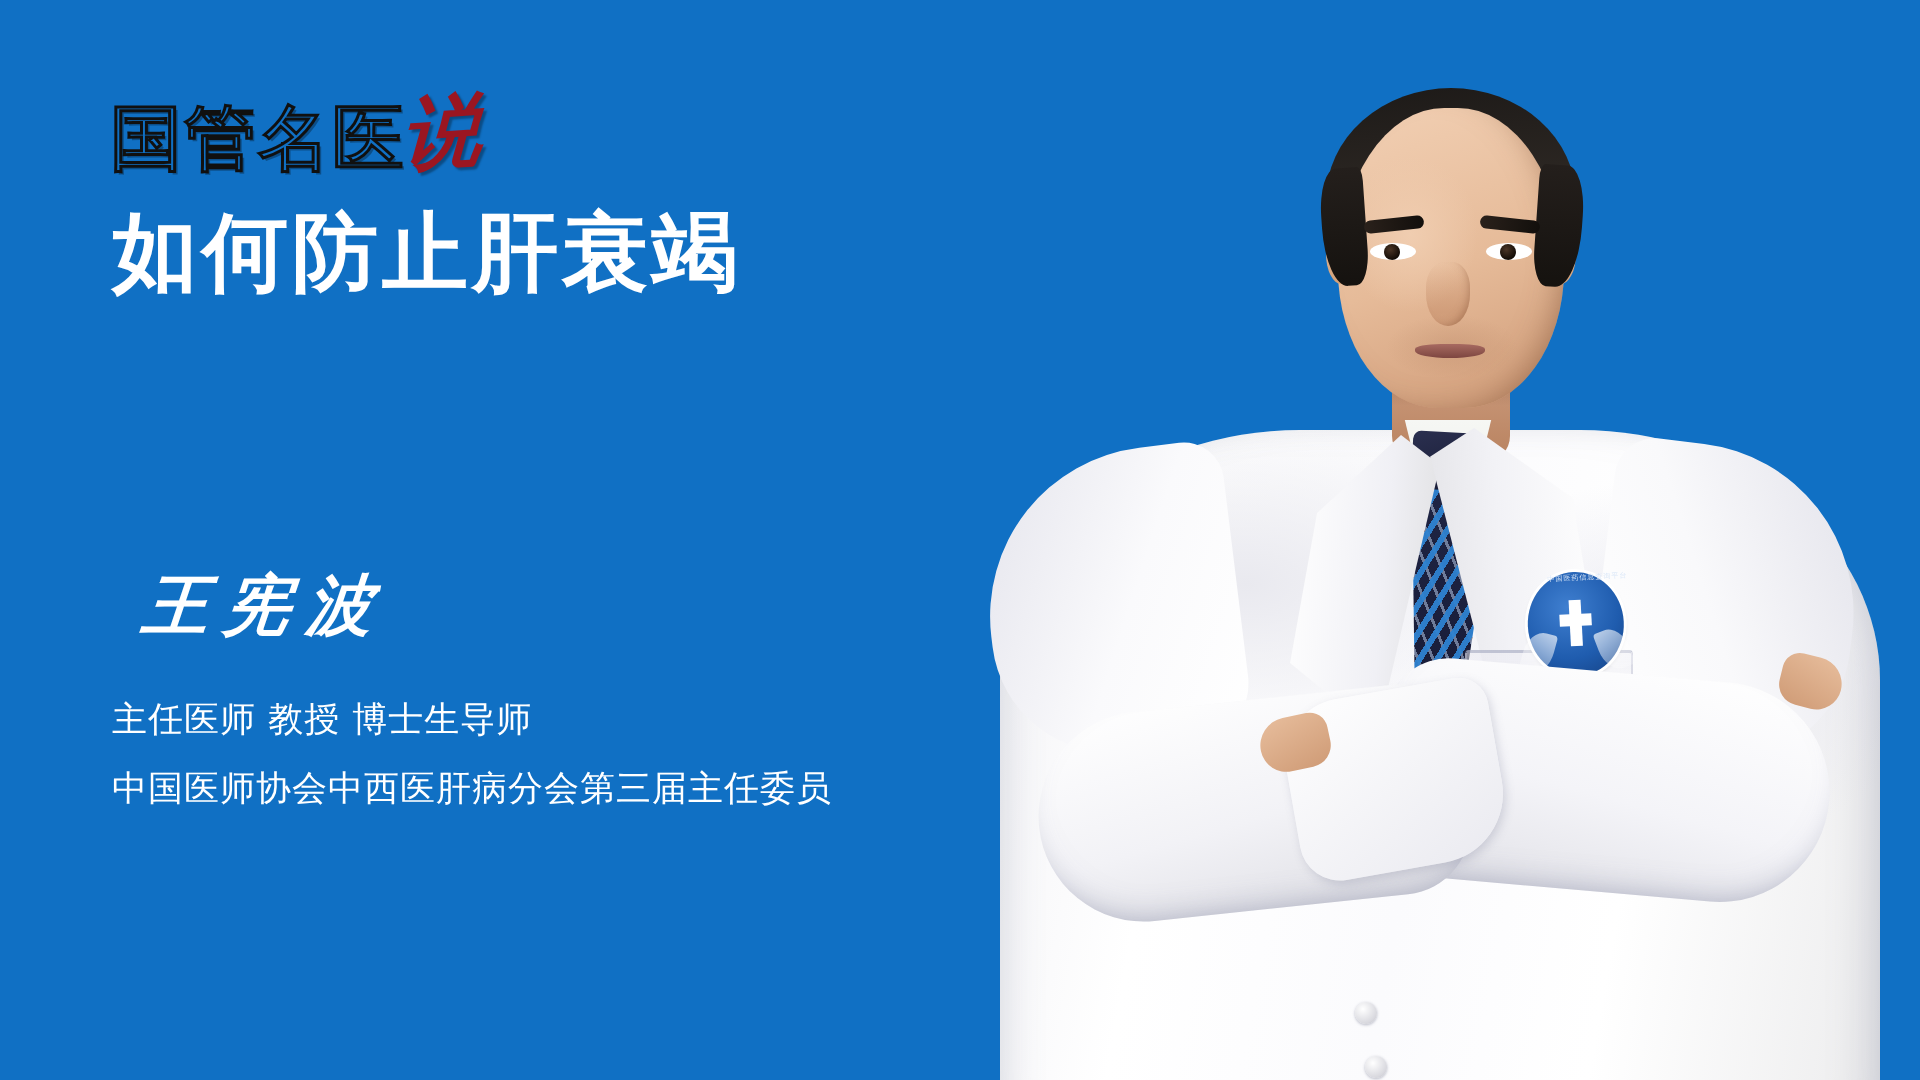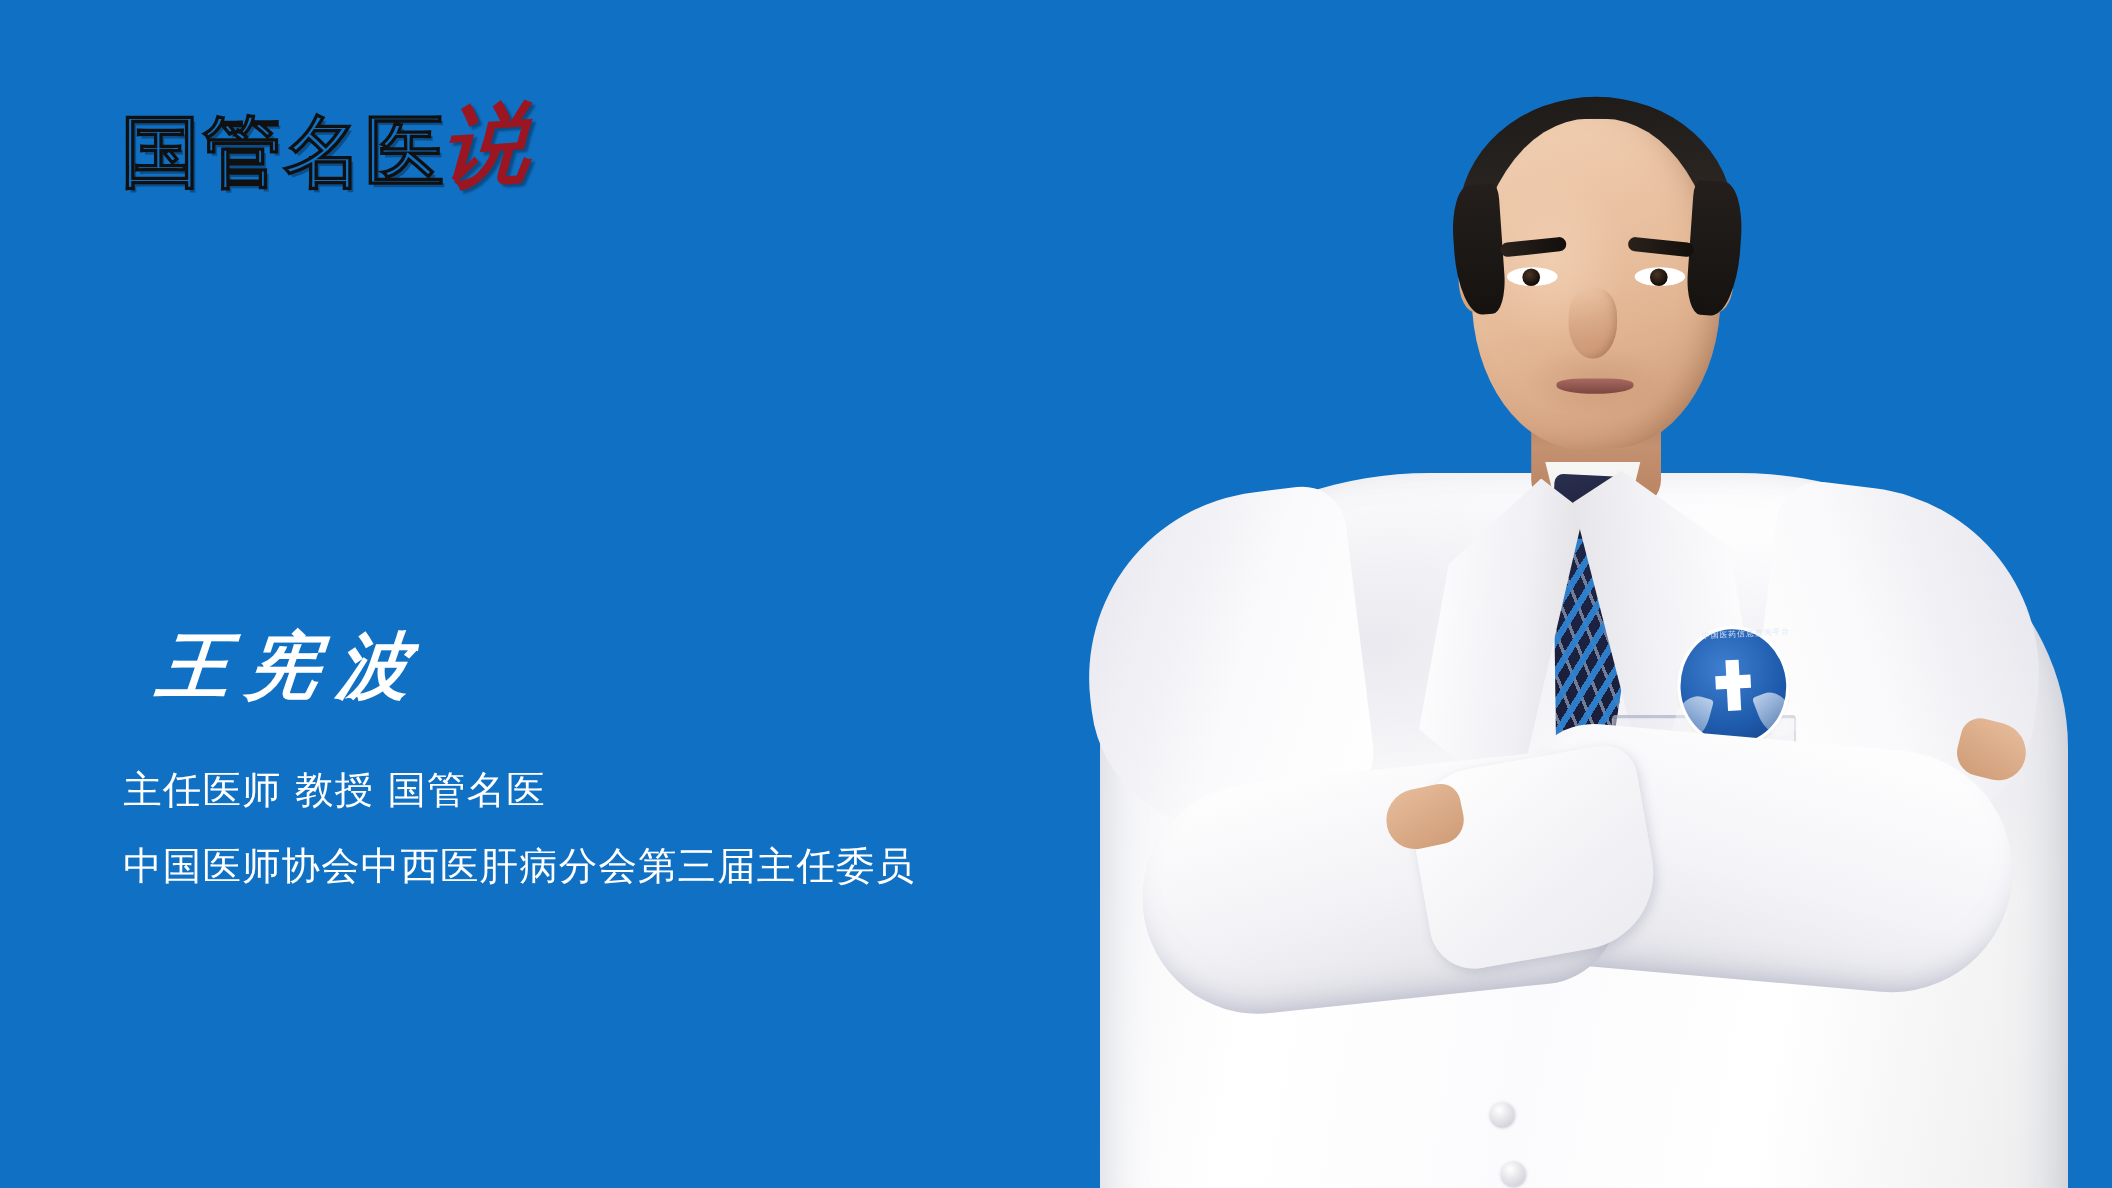--- a/index.html
+++ b/index.html
@@ -390,25 +390,26 @@
 </head>
 <body>
 
 <div id="stage" style="background: rgb(16, 112, 196);">
 
   <div id="logo">
     <span class="logo-han">国管名医</span>
     <span class="logo-shuo">说</span>
   </div>
 
+  <div id="headline">如何防止肝衰竭</div>
 
   <div id="speaker-name">王宪波</div>
 
   <div id="credentials">
-    <div class="cred-line">主任医师  教授  国管名医</div>
+    <div class="cred-line">主任医师  教授  博士生导师</div>
     <div class="cred-line">中国医师协会中西医肝病分会第三届主任委员</div>
   </div>
 
   <div id="portrait">
 
     <div class="coat"></div>
     <div class="coat-shoulder-l"></div>
     <div class="coat-shoulder-r"></div>
 
     <div class="neck"></div>

